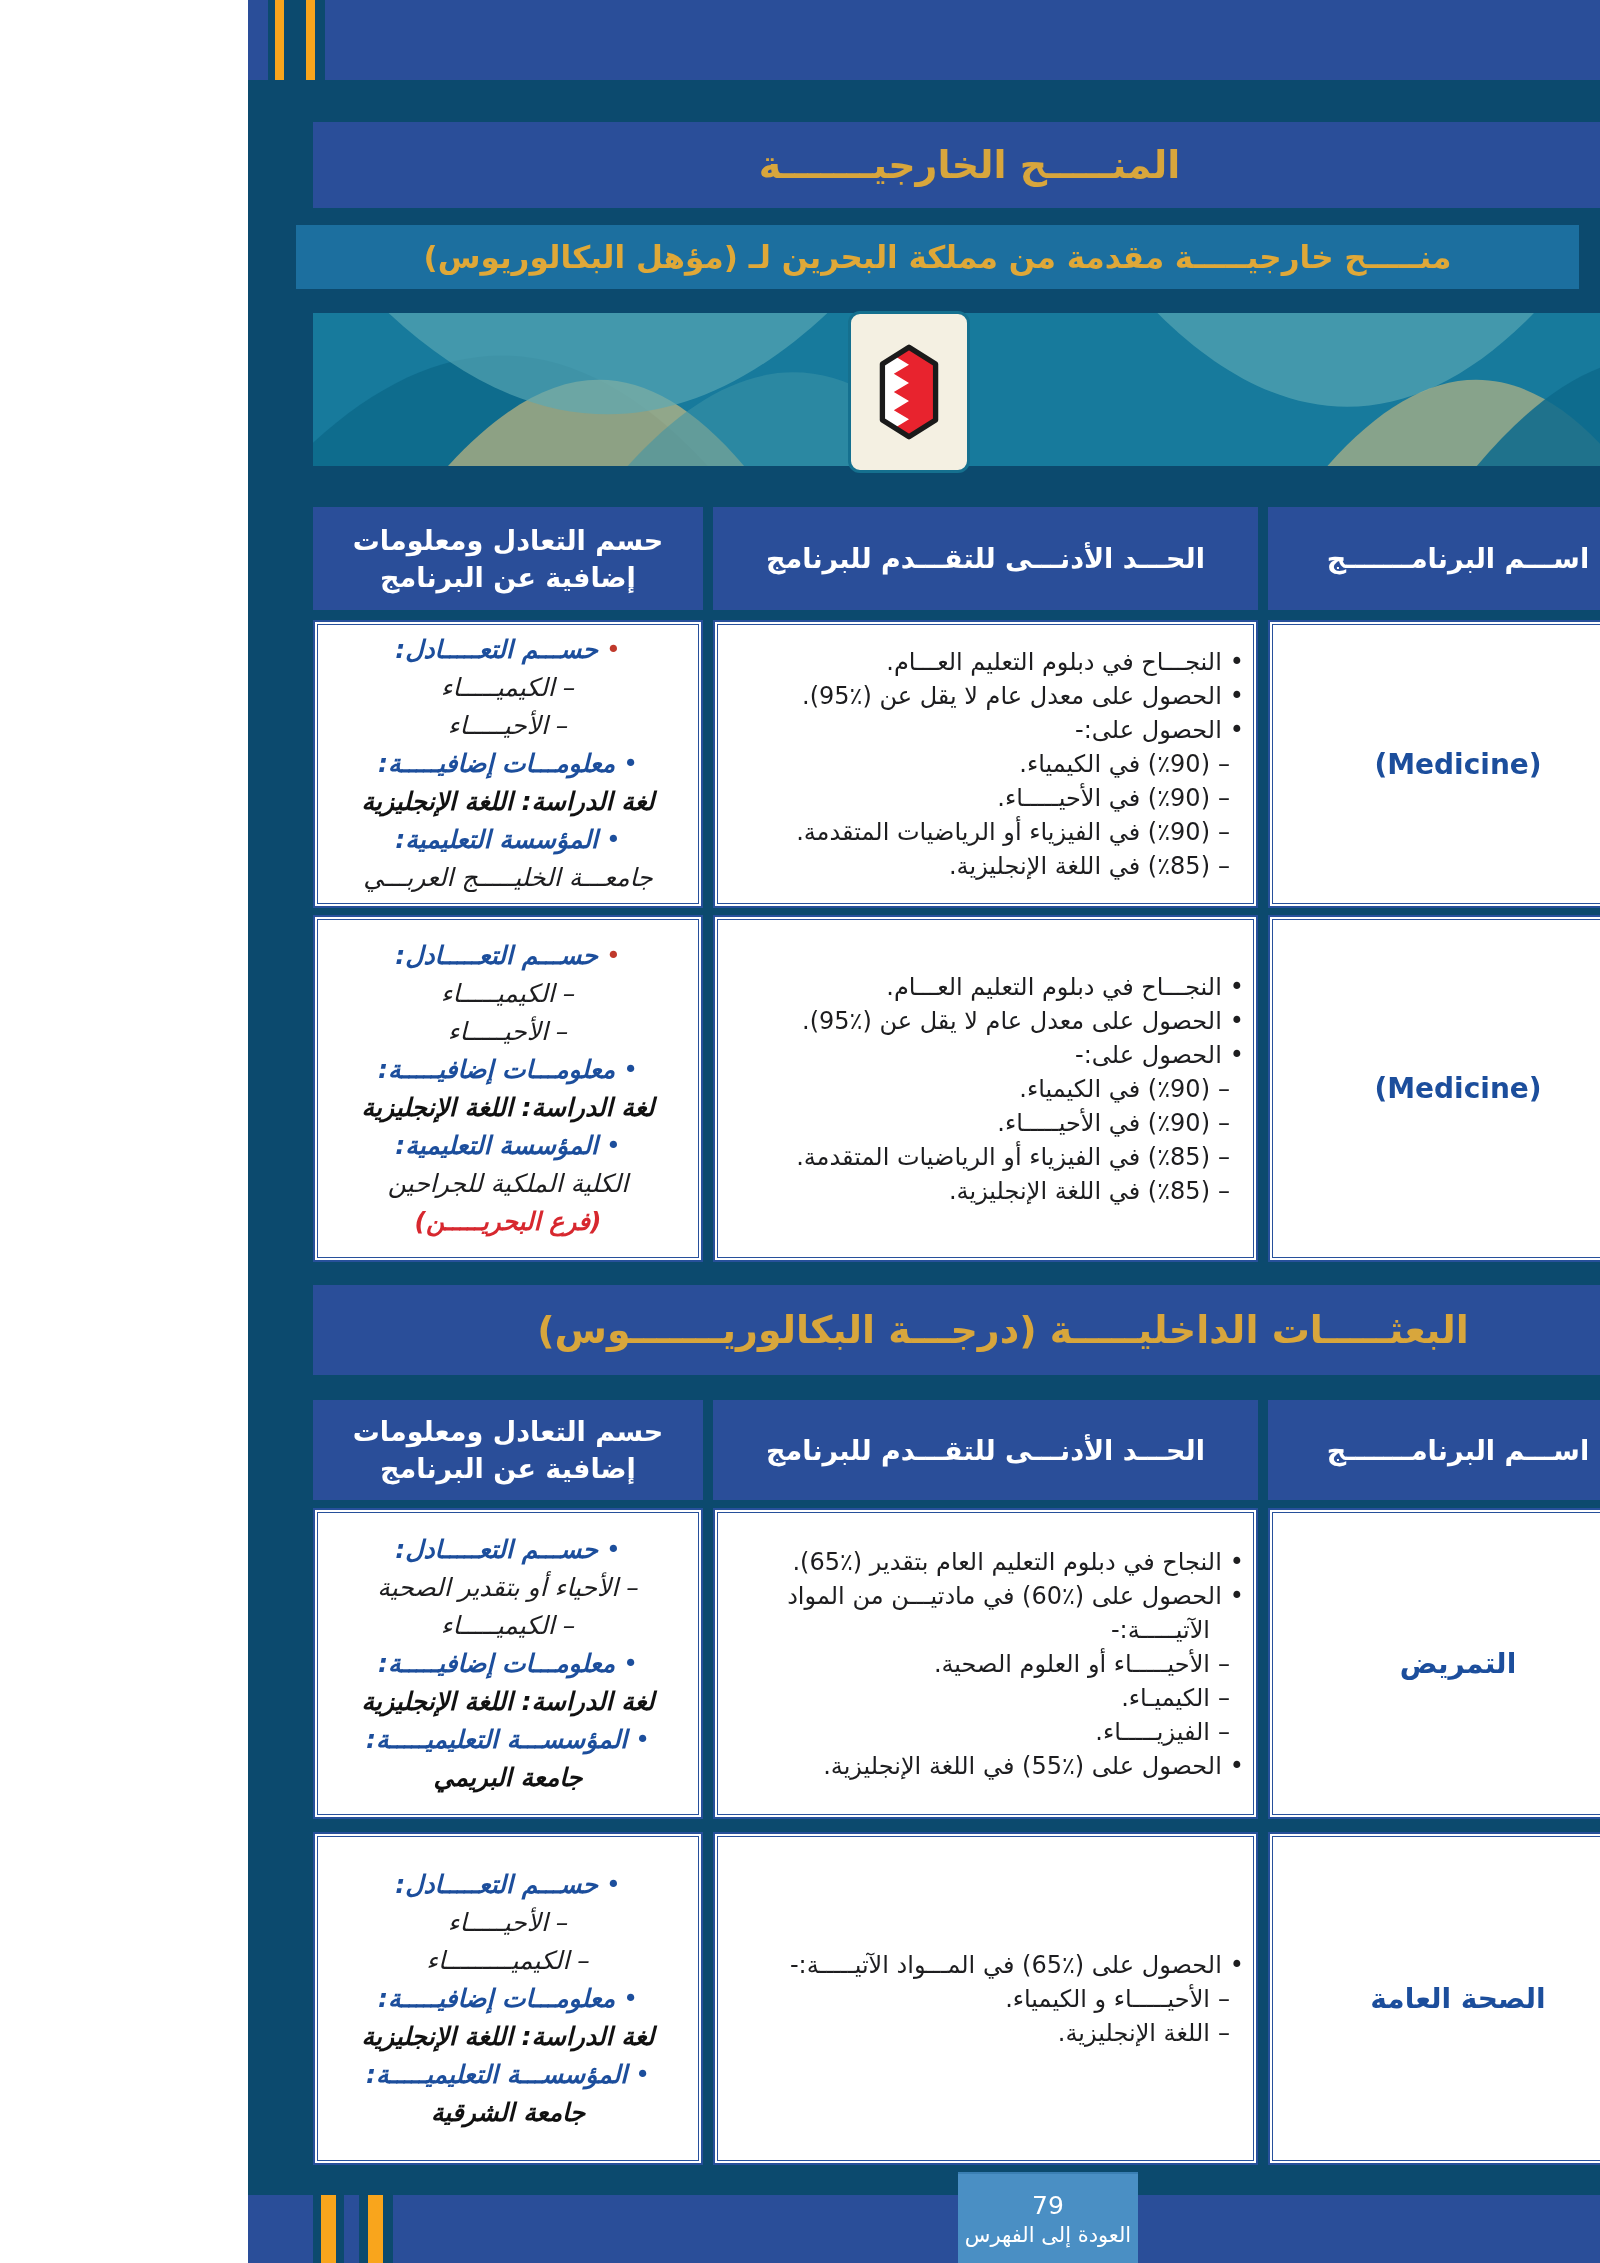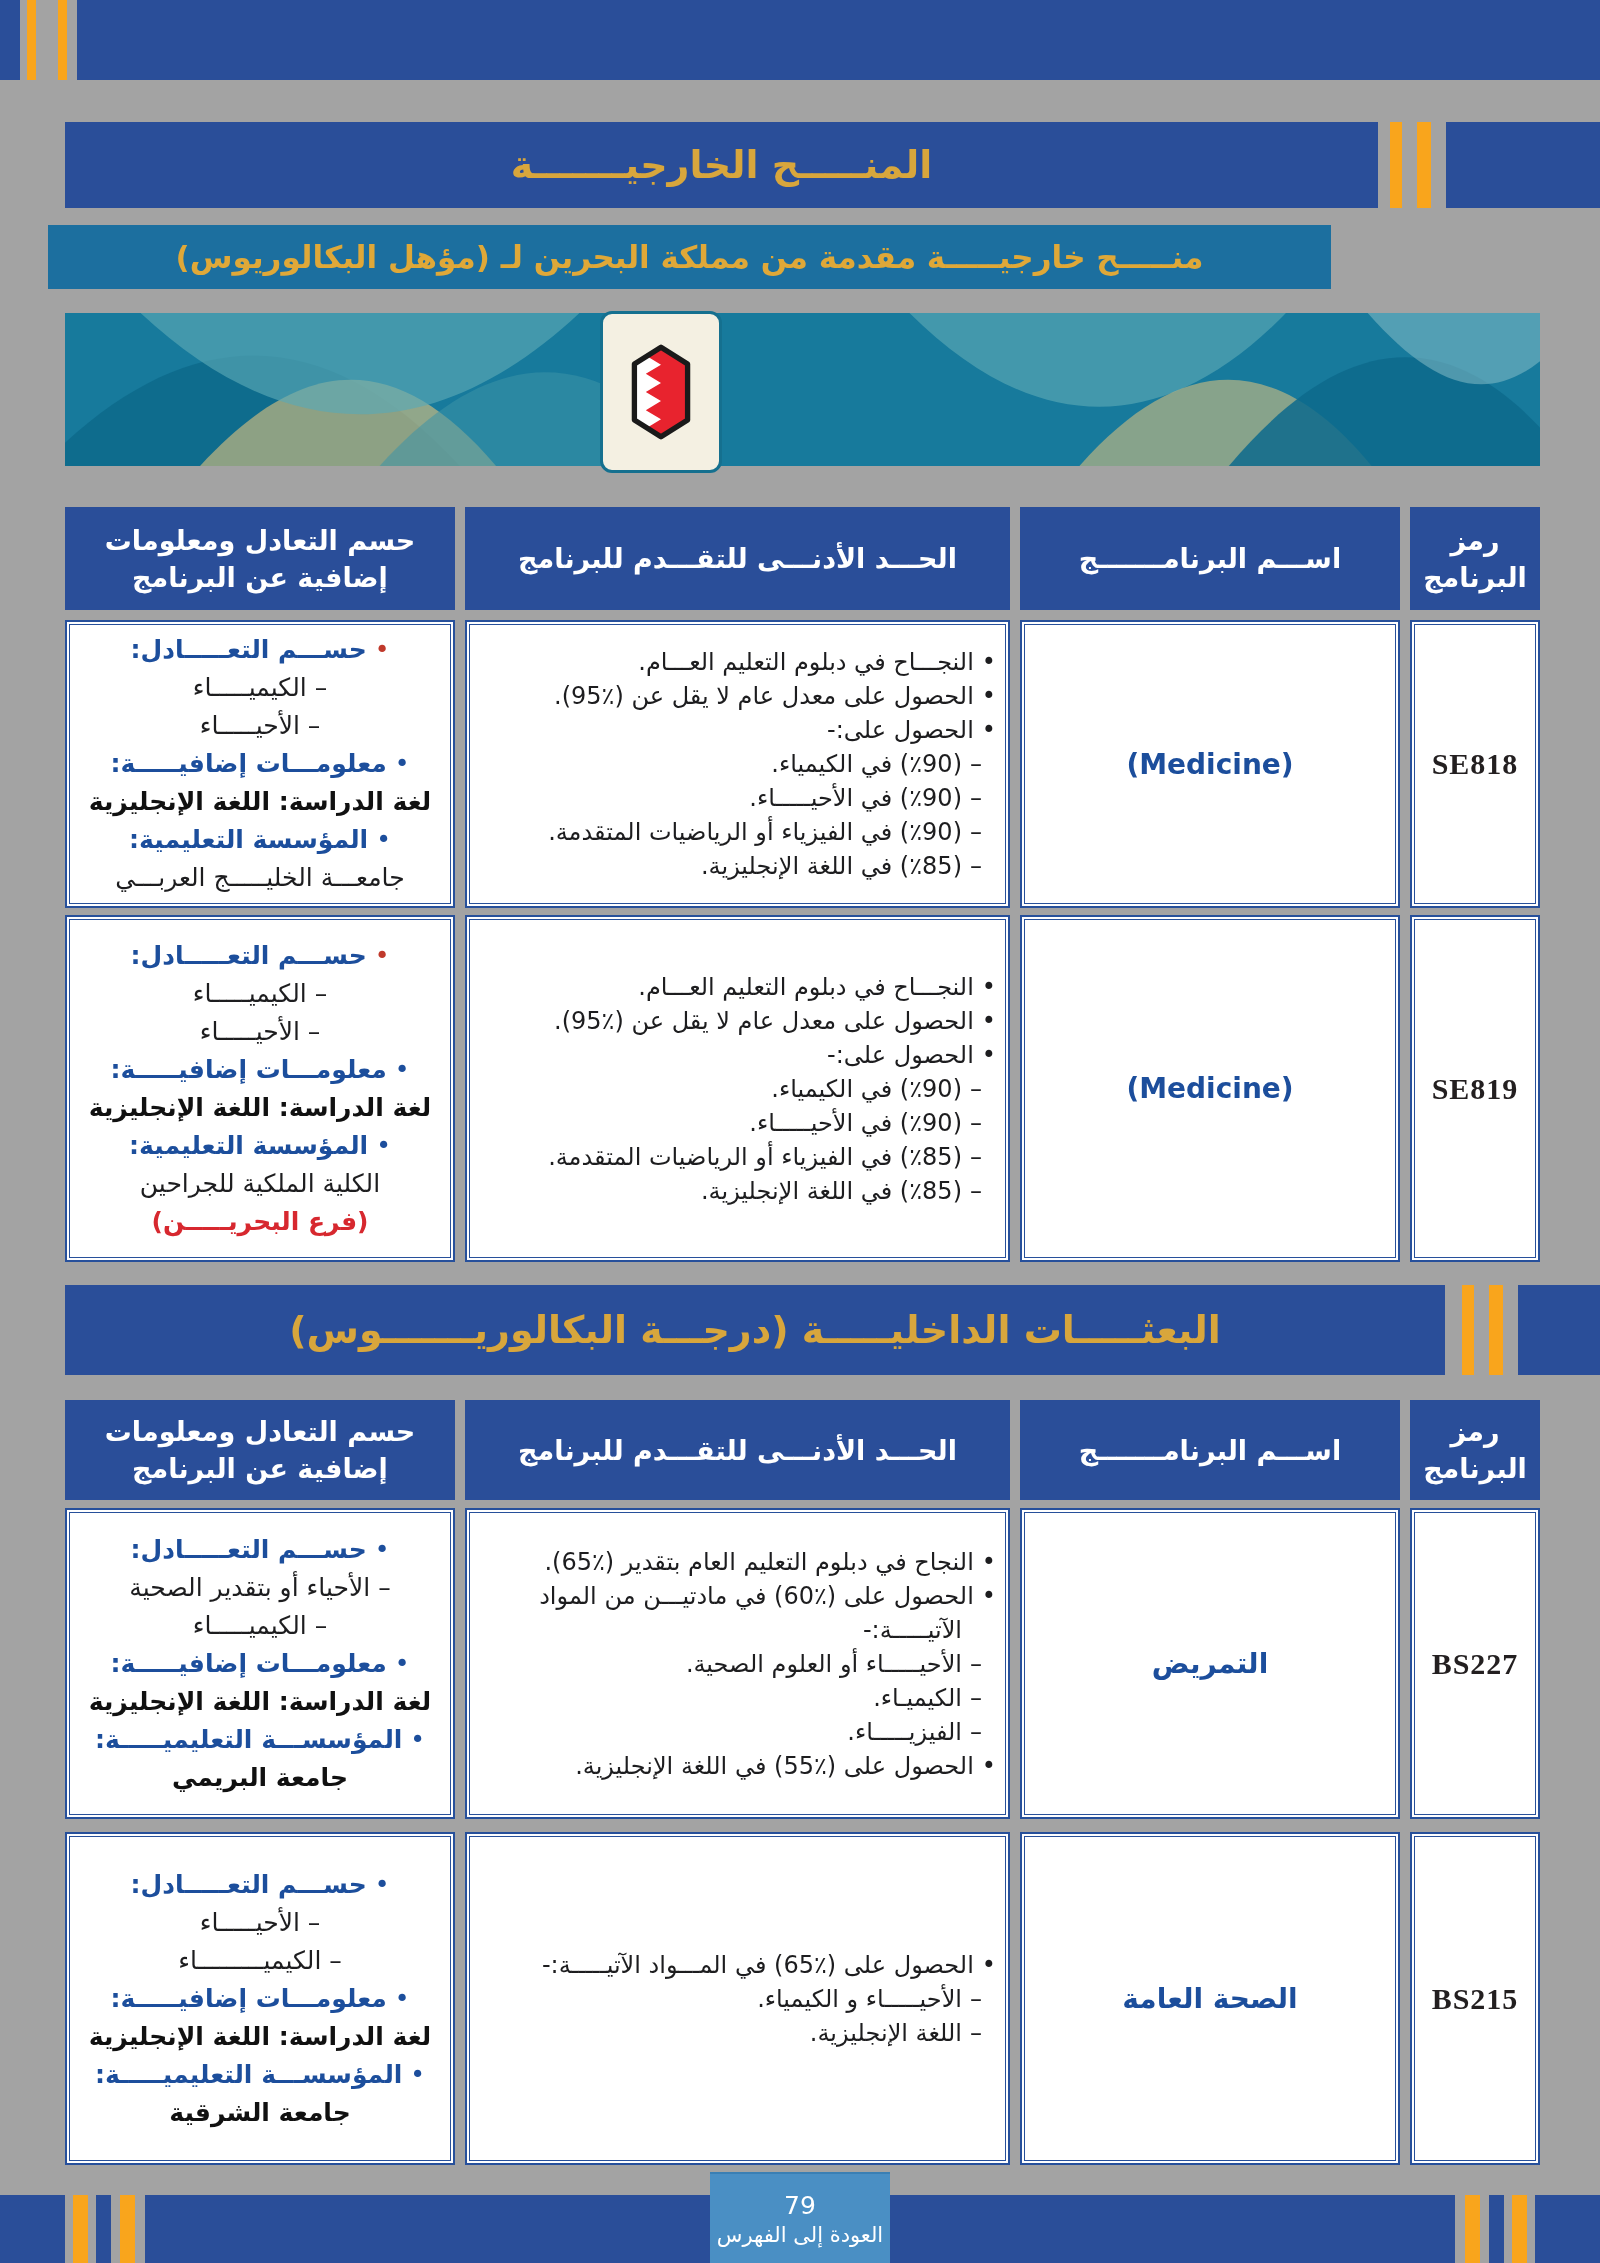--- a/index.html
+++ b/index.html
@@ -1,16 +1,16 @@
 <!DOCTYPE html>
 <html lang="ar" dir="rtl"><head>
 <meta charset="utf-8">
 <style>
   html,body{margin:0;padding:0;background:#ffffff;}
-  #page{position:relative;width:1600px;height:2263px;background:#a3a3a3;overflow:hidden;
+  #page{position:relative;width:1352px;height:2263px;background:#0c4a6e;overflow:hidden;
         font-family:"DejaVu Sans", sans-serif;direction:rtl;}
   .abs{position:absolute;}
   
   .navy{background:#2A4E99;}
   .yellow{background:#F9A51C;}
   
   .secbar{display:flex;align-items:center;justify-content:center;
           color:#D8A63C;font-weight:bold;font-size:38px;letter-spacing:0;}
   .tealbar{background:#1C6F9F;display:flex;align-items:center;justify-content:center;
            color:#DFA838;font-weight:bold;font-size:31px;}
@@ -32,21 +32,21 @@
   .cellbox{position:absolute;background:#fff;border:2px solid #27509B;box-sizing:border-box;}
   .cellbox::after{content:"";position:absolute;inset:2px;border:1.5px solid #27509B;pointer-events:none;}
   .cellin{position:absolute;inset:8px 12px;display:flex;flex-direction:column;justify-content:center;}
   .col-code .cellin{align-items:center;text-align:center;font-family:"Liberation Serif", serif;
                     font-weight:bold;font-size:30px;letter-spacing:1px;color:#231F20;direction:ltr;}
   .col-name .cellin{align-items:center;justify-content:center;text-align:center;
                     color:#1C4E9C;font-weight:bold;font-size:28px;}
   .ln{line-height:34px;font-size:24px;color:#1d1d1f;}
   .col-min .ln{text-align:right;padding-right:34px;text-indent:-34px;}
   .col-min .ln.k-d{padding-right:48px;}
-  .col-info .ln{line-height:38px;font-size:25px;text-align:center;padding:0;text-indent:0;}
+  .col-info .ln{line-height:38px;font-size:25px;text-align:center;padding:0;text-indent:0;font-style:italic;}
   .mk{margin-left:8px;color:#1d1d1f;}
   .mk.blue{color:#1C4E9C;}
   .mk.red{color:#C0392B;}
   .mk.dash{color:#1d1d1f;}
   .k-hb .tx,.k-hr .tx{color:#1C4E9C;font-weight:bold;}
   .k-bold .tx{font-weight:bold;color:#111;}
   .k-red .tx{color:#D7282F;font-weight:bold;}
   
   .ftab{left:710px;top:2172px;width:180px;height:91px;background:#4A8FC4;z-index:2;
         display:flex;flex-direction:column;align-items:center;justify-content:center;

